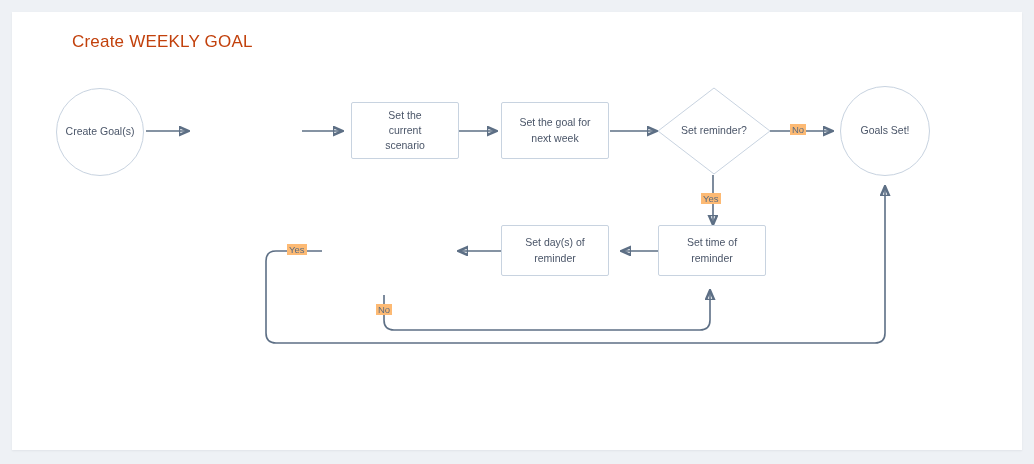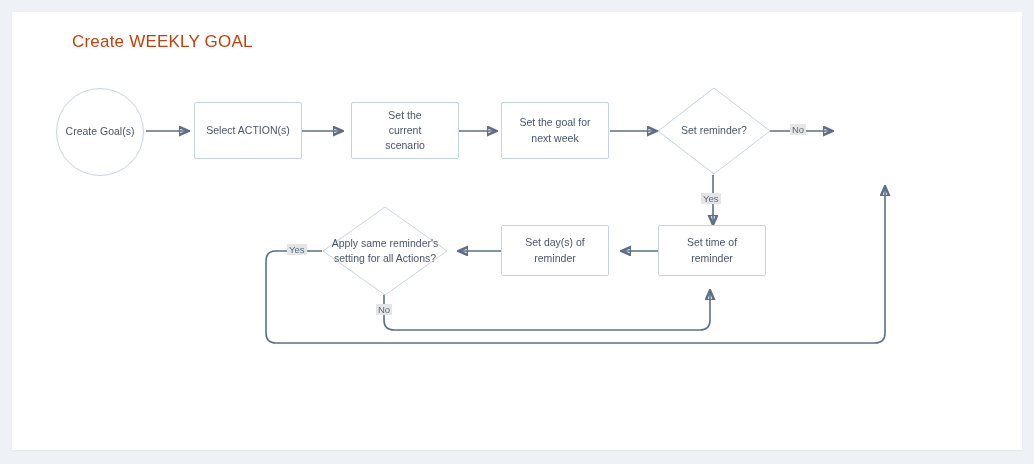--- a/index.html
+++ b/index.html
@@ -76,21 +76,21 @@
   .diamond-label {
     position: relative;
     z-index: 2;
     padding: 0 6px;
   }
   .edge-label {
     position: absolute;
     font-size: 9.5px;
     color: #5b6borange;
     color: #5b6b7f;
-    background: #e5e5e5;
+    background: #fdba74;
     padding: 0 2px;
     white-space: nowrap;
   }
   svg.wires {
     position: absolute;
     left: 0;
     top: 0;
     width: 1010px;
     height: 438px;
     overflow: visible;
@@ -135,54 +135,48 @@
 
       <path d="M 310 239 L 264 239 Q 254 239 254 249 L 254 321 Q 254 331 264 331 L 863 331 Q 873 331 873 321 L 873 175" marker-end="url(#arrow)"></path>
 
       <path d="M 372 283 L 372 308 Q 372 318 382 318 L 688 318 Q 698 318 698 308 L 698 279" marker-end="url(#arrow)"></path>
     </svg>
 
     <div class="node circle" style="left:44px; top:76px; width:88px; height:88px;">
       <span>Create Goal(s)</span>
     </div>
 
-    <div class="node rect" style="left:182px; top:90px; width:108px; height:57px;">
-      <span>Select ACTION(s)</span>
-    </div>
 
     <div class="node rect" style="left:339px; top:90px; width:108px; height:57px; padding:0 24px;">
       <span>Set the current scenario</span>
     </div>
 
     <div class="node rect" style="left:489px; top:90px; width:108px; height:57px; padding:0 8px;">
       <span>Set the goal for next week</span>
     </div>
 
     <div class="node diamond" style="left:645px; top:75px; width:114px; height:88px;">
       <svg class="diamond-shape" viewBox="0 0 114 88" preserveAspectRatio="none">
         <polygon points="57,1 113,44 57,87 1,44" fill="#ffffff" stroke="#c8d3e0" stroke-width="1"></polygon>
       </svg>
       <span class="diamond-label">Set reminder?</span>
     </div>
 
+    <div class="node circle" style="left:828px; top:74px; width:90px; height:90px;">
+      <span>Goals Set!</span>
+    </div>
 
     <div class="node rect" style="left:646px; top:213px; width:108px; height:51px; padding:0 20px;">
       <span>Set time of reminder</span>
     </div>
 
     <div class="node rect" style="left:489px; top:213px; width:108px; height:51px; padding:16px 6px;">
       <span>Set day(s) of reminder</span>
     </div>
 
-    <div class="node diamond" style="left:310px; top:194px; width:126px; height:90px;">
-      <svg class="diamond-shape" viewBox="0 0 126 90" preserveAspectRatio="none">
-        <polygon points="63,1 125,45 63,89 1,45" fill="#ffffff" stroke="#c8d3e0" stroke-width="1"></polygon>
-      </svg>
-      <span class="diamond-label">Apply same reminder's setting for all Actions?</span>
-    </div>
 
     <div class="edge-label" style="left:778px; top:112px;">No</div>
 
     <div class="edge-label" style="left:689px; top:181px;">Yes</div>
 
     <div class="edge-label" style="left:275px; top:232px;">Yes</div>
 
     <div class="edge-label" style="left:364px; top:292px;">No</div>
 
   </div>

